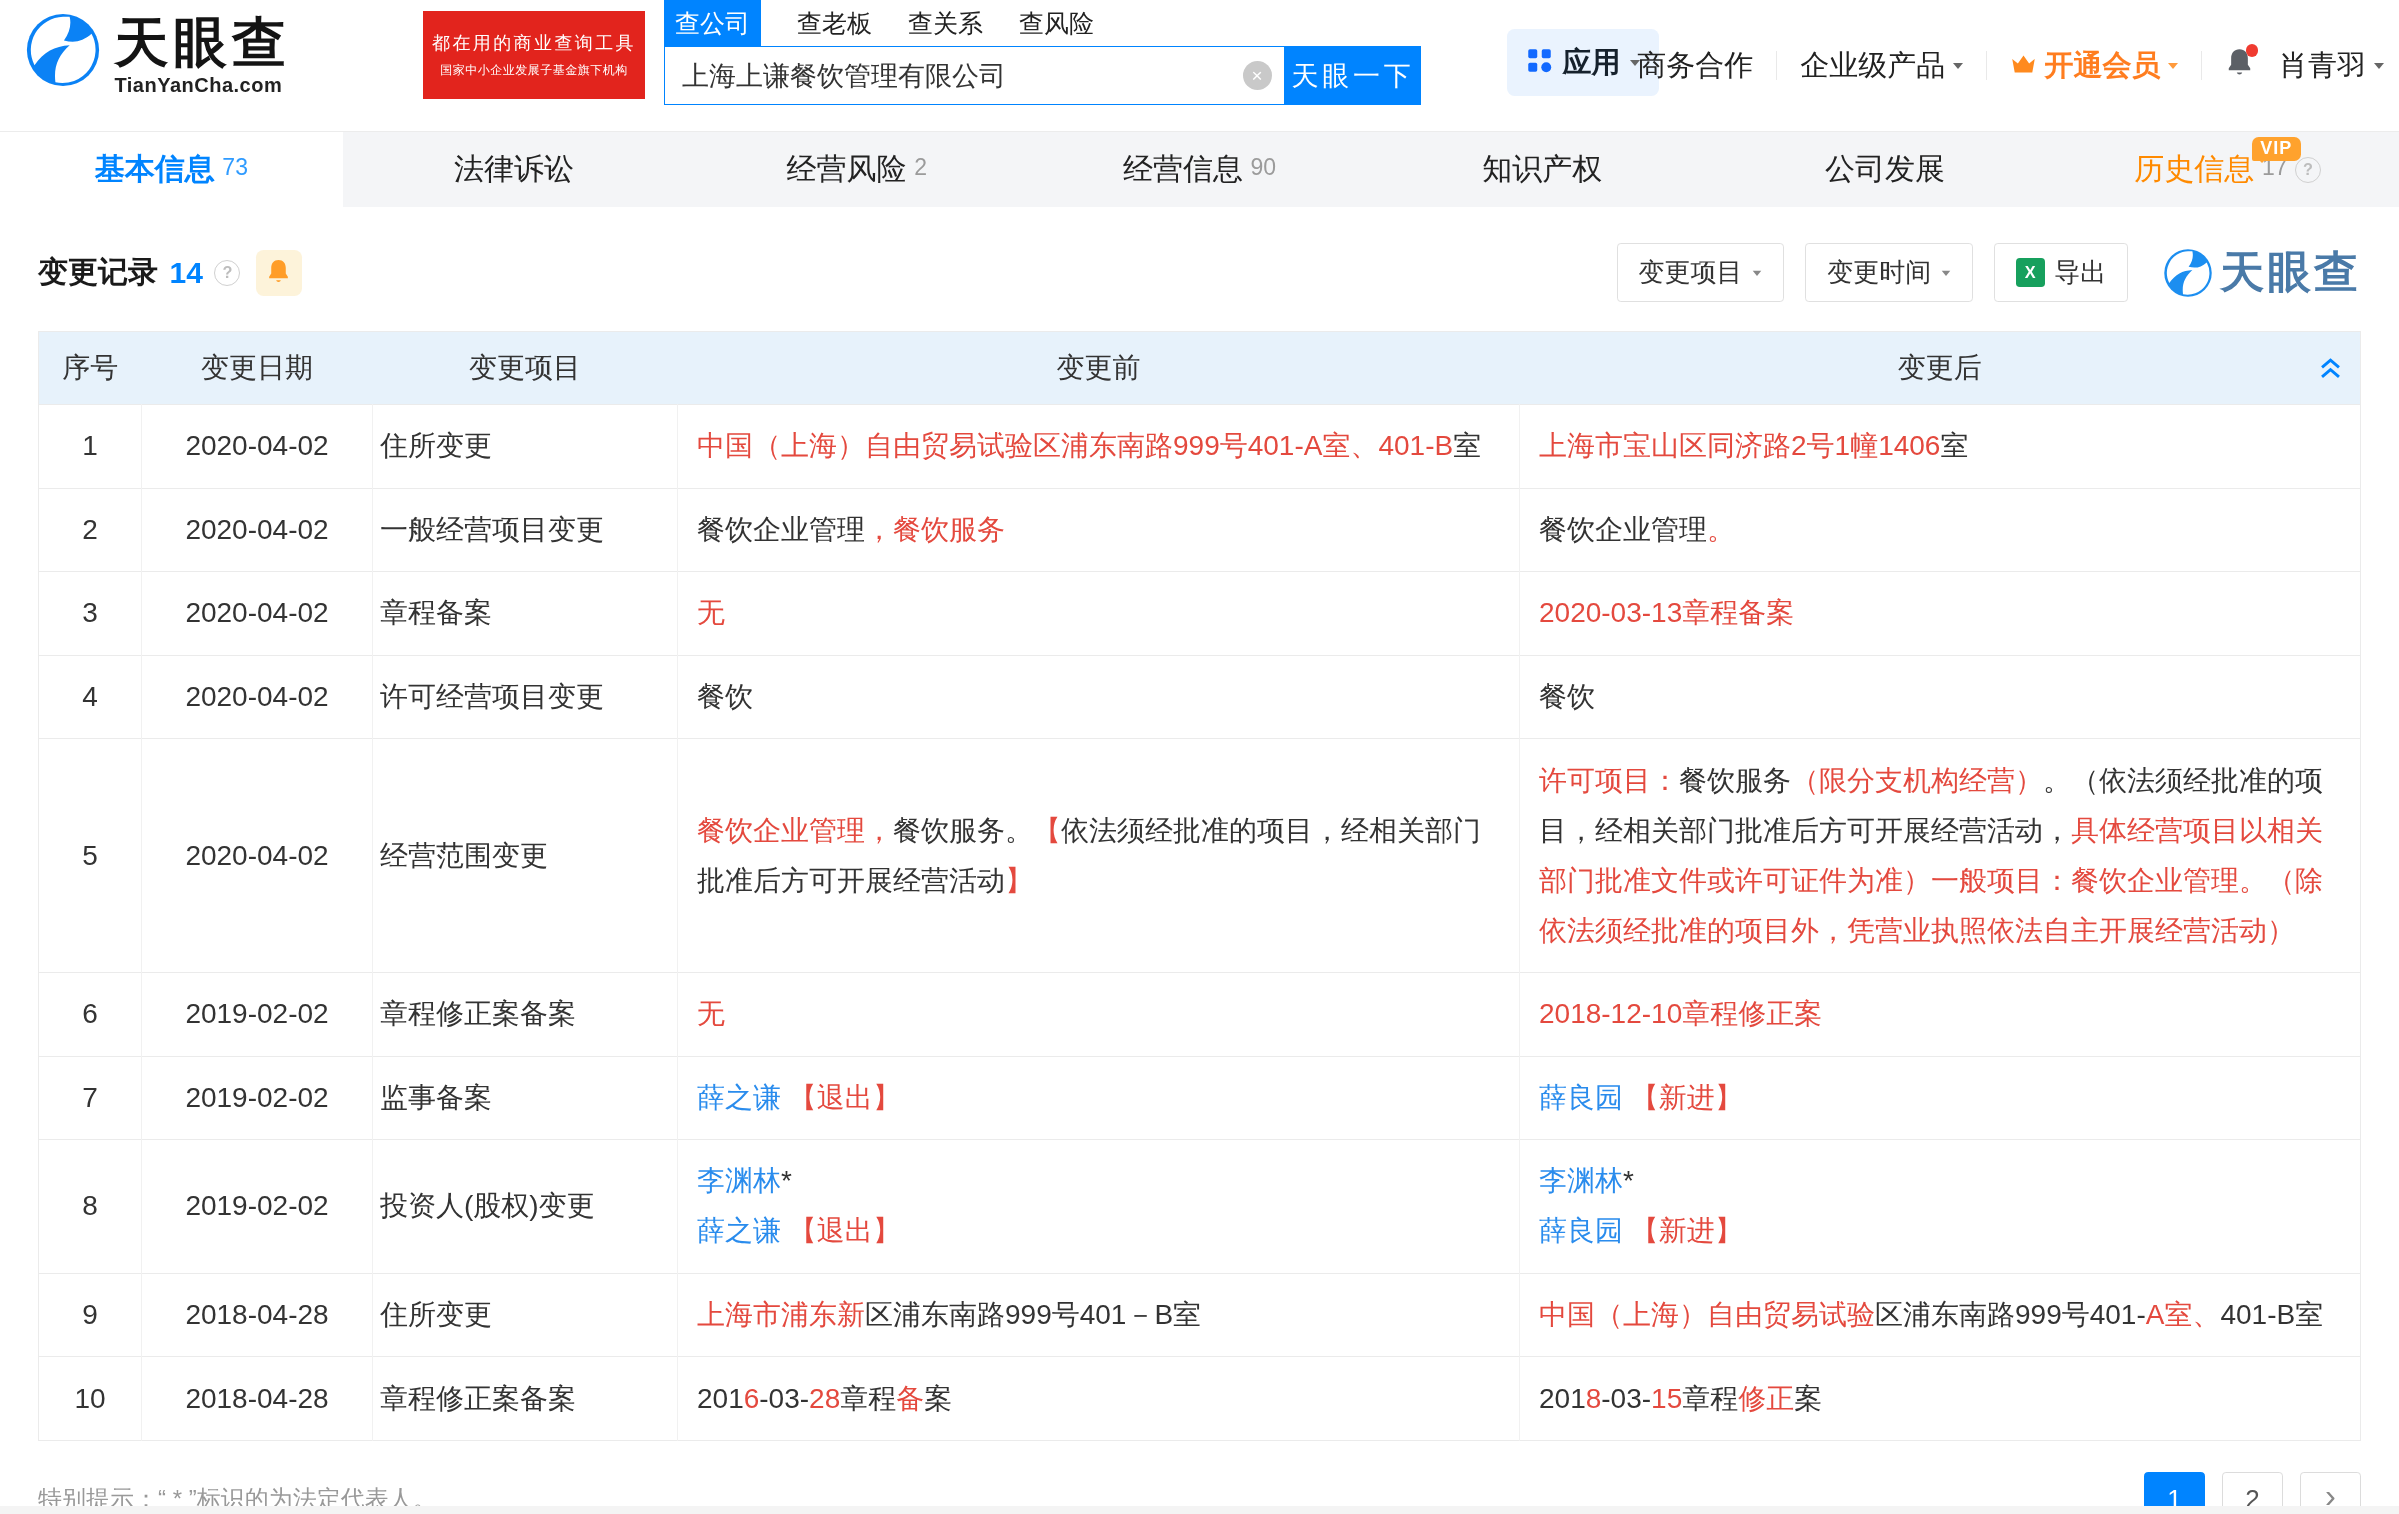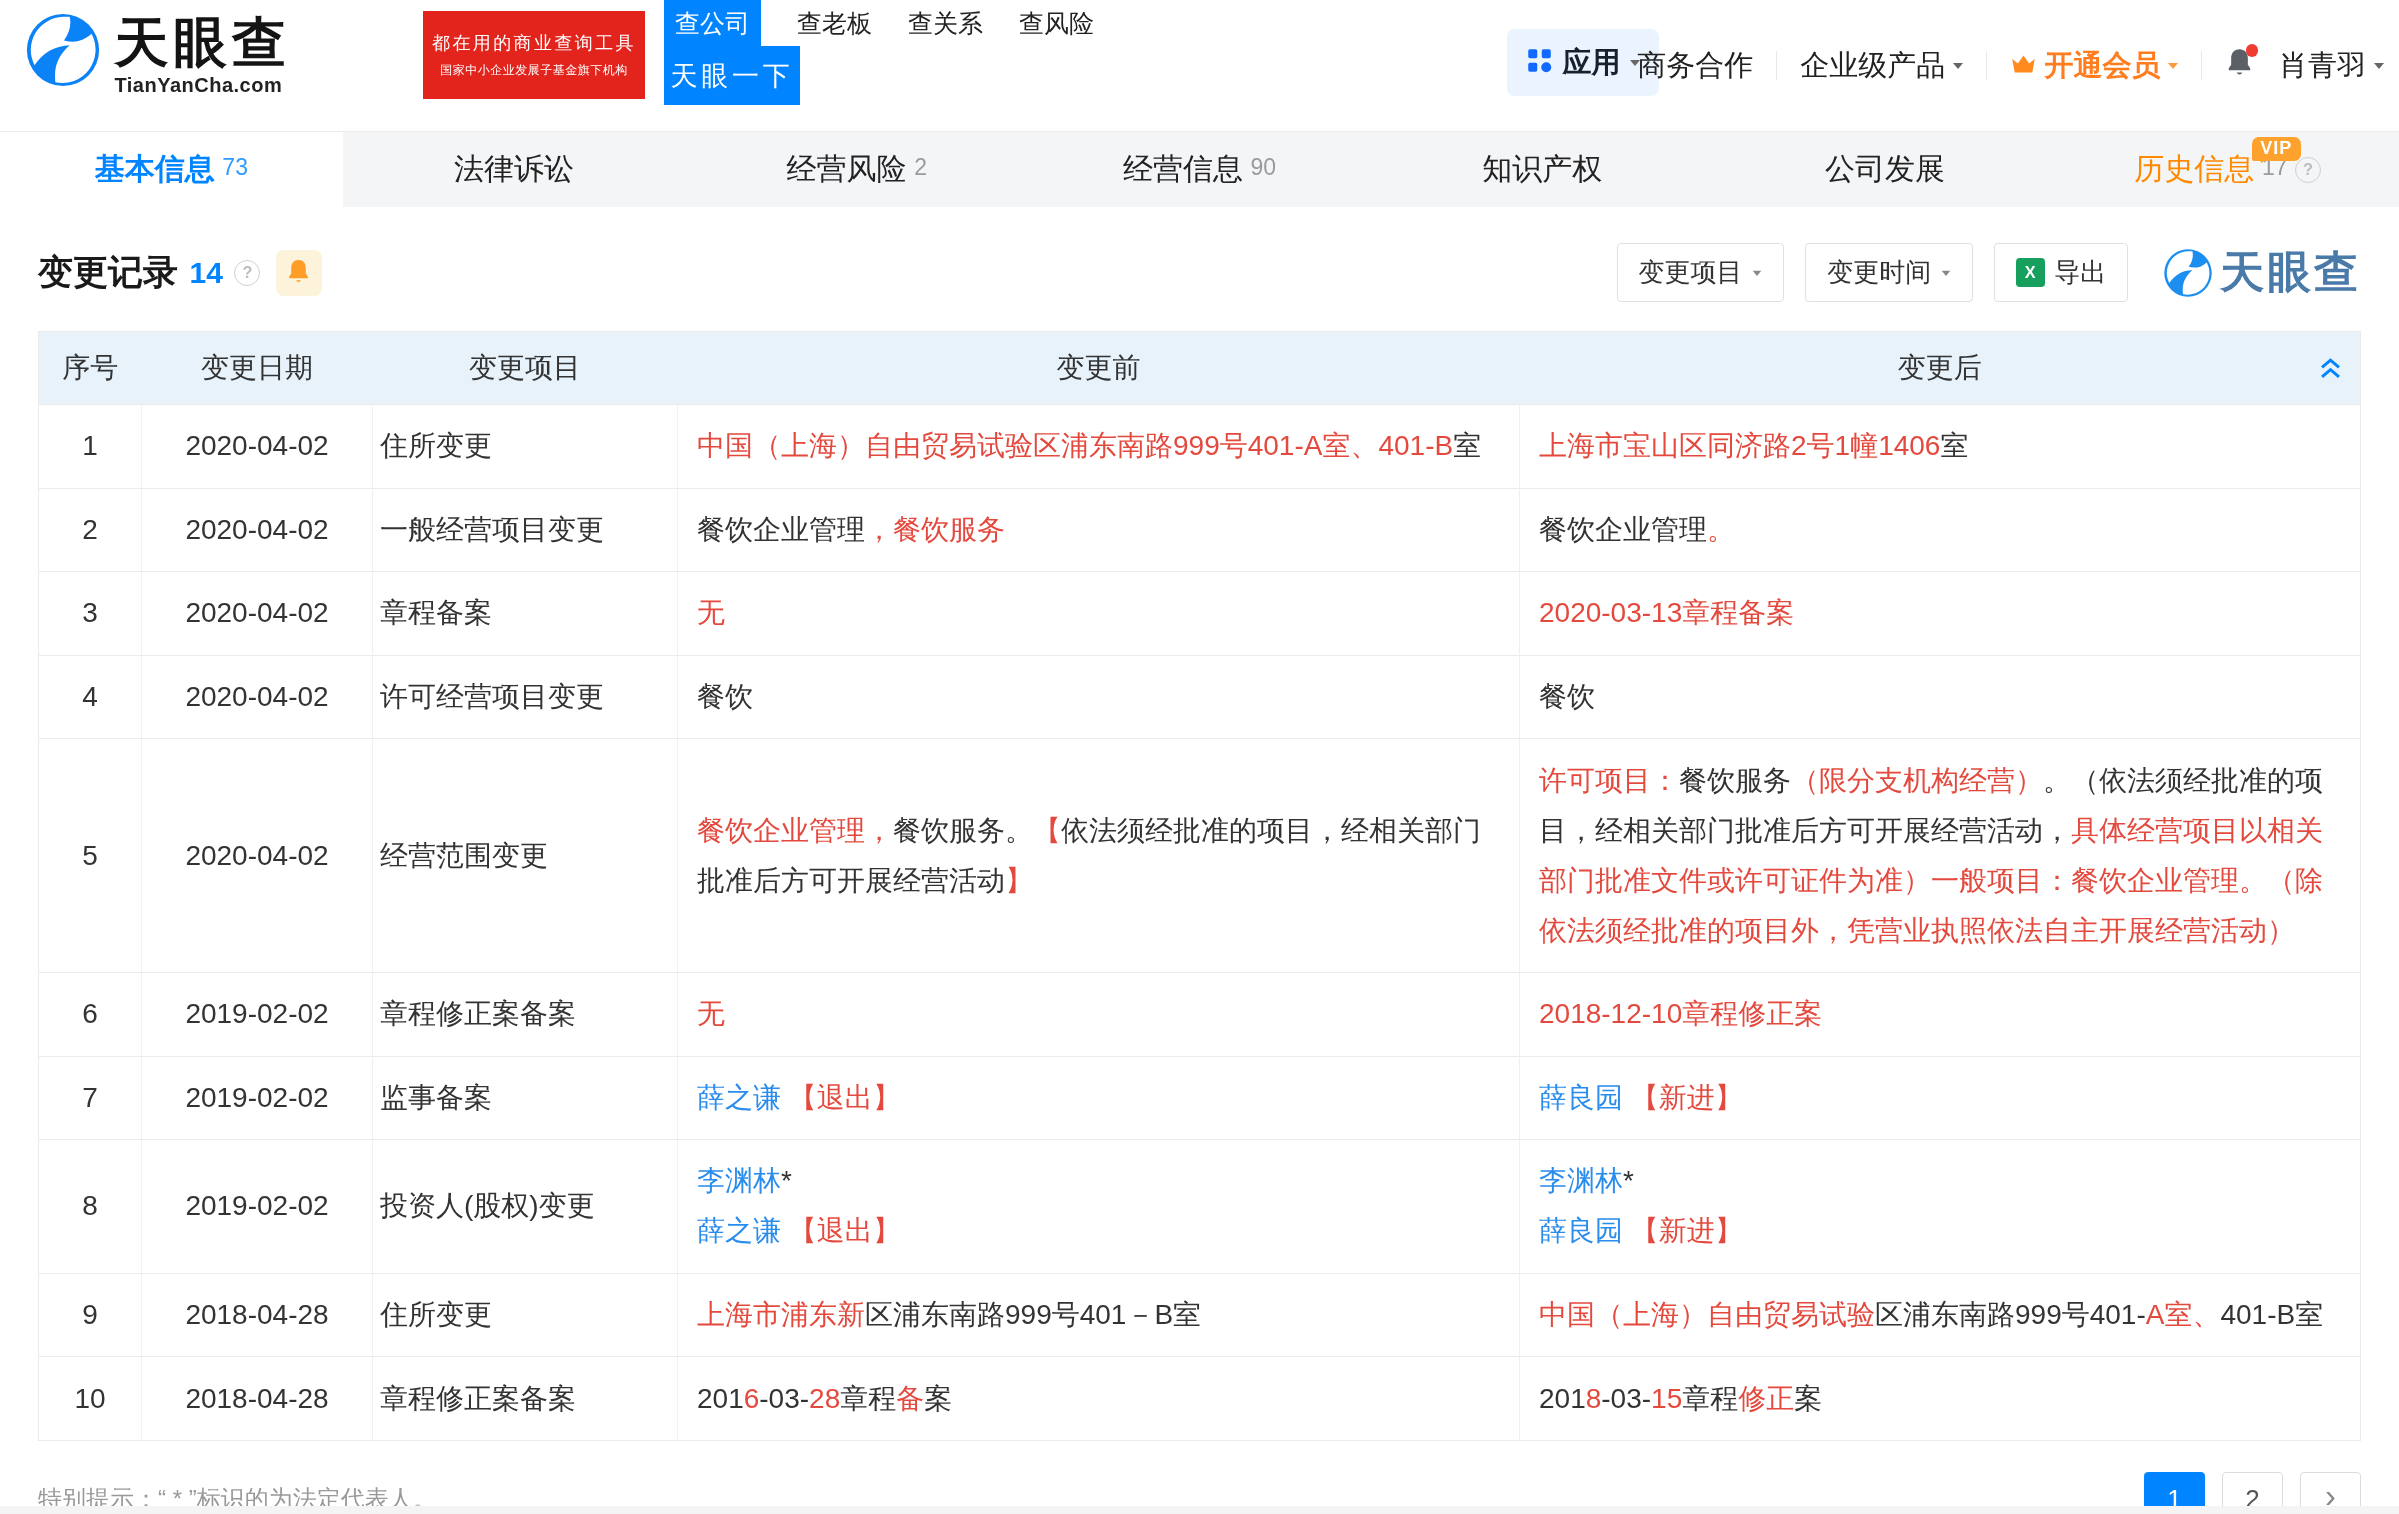--- a/index.html
+++ b/index.html
@@ -51,21 +51,21 @@
   .tyc-tab.active .cnt { color:#2f9bff; font-weight:normal; }
   .tyc-tab.history { color:#ff8a00; }
   .q-icon { width:26px; height:26px; border:1.9px solid #d0d0d0; border-radius:50%; color:#bdbdbd;
             font-size:16.3px; line-height:23px; text-align:center; font-weight:bold; }
   .vip-badge { position:absolute; top:4.8px; left:57%; background:#ffa22d; color:#fff; font-size:18px;
                font-weight:bold; padding:1px 8.6px 1.9px; border-radius:6.7px 6.7px 6.7px 1.9px; letter-spacing:1px; }
   .vip-badge::after { content:""; position:absolute; left:7.6px; bottom:-5.7px; border:3.8px solid transparent; border-top-color:#ffa22d; }
   
   .content { padding:0 38px; }
   .sec-head { margin-top:36px; display:flex; align-items:center; }
-  .sec-title { font-size:35px; font-weight:bold; color:#1a1a1a; }
+  .sec-title { font-size:30px; font-weight:bold; color:#1a1a1a; }
   .sec-count { font-size:30px; color:#0084ff; font-weight:bold; margin-left:11.5px; }
   .sec-head .q-icon { margin-left:11.5px; }
   .bell-chip { width:46px; height:46px; background:#fdf3da; border-radius:7.6px; margin-left:15.3px;
                display:flex; align-items:center; justify-content:center; cursor:pointer; }
   .sec-actions { margin-left:auto; display:flex; align-items:center; gap:21px; }
   .btn { height:59px; background:#fff; border:1px solid #e0e0e0; border-radius:3.8px; display:flex;
          align-items:center; padding:0 21px; font-size:26px; color:#333; gap:9.6px; cursor:pointer; }
   .btn .caret { transform:scale(.85); margin-top:5.7px; border-top-color:#888; }
   .excel-ic { width:29px; height:29px; background:#17a05d; border-radius:3.8px; color:#fff; font-size:16.3px;
               font-weight:bold; display:flex; align-items:center; justify-content:center; }
@@ -115,20 +115,24 @@
   </div>
 
   <div class="search">
     <div class="search-tabs">
       <div class="stab active">查公司</div>
       <div class="stab">查老板</div>
       <div class="stab">查关系</div>
       <div class="stab">查风险</div>
     </div>
     <div class="search-row">
+      <span class="input-wrap">
+        <input class="search-input" readonly="" value="上海上谦餐饮管理有限公司" style="">
+        <span class="clear-btn">×</span>
+      </span>
       <button class="go-btn">天眼一下</button>
     </div>
   </div>
 
   <div class="apps-chip">
     <span>
       <svg width="27" height="27" viewBox="0 0 24 24">
         <rect x="2" y="2" width="8" height="8" rx="1.5" fill="#1269ff"></rect>
         <rect x="14" y="2" width="8" height="8" rx="1.5" fill="#1269ff"></rect>
         <rect x="2" y="14" width="8" height="8" rx="1.5" fill="#1269ff"></rect>

